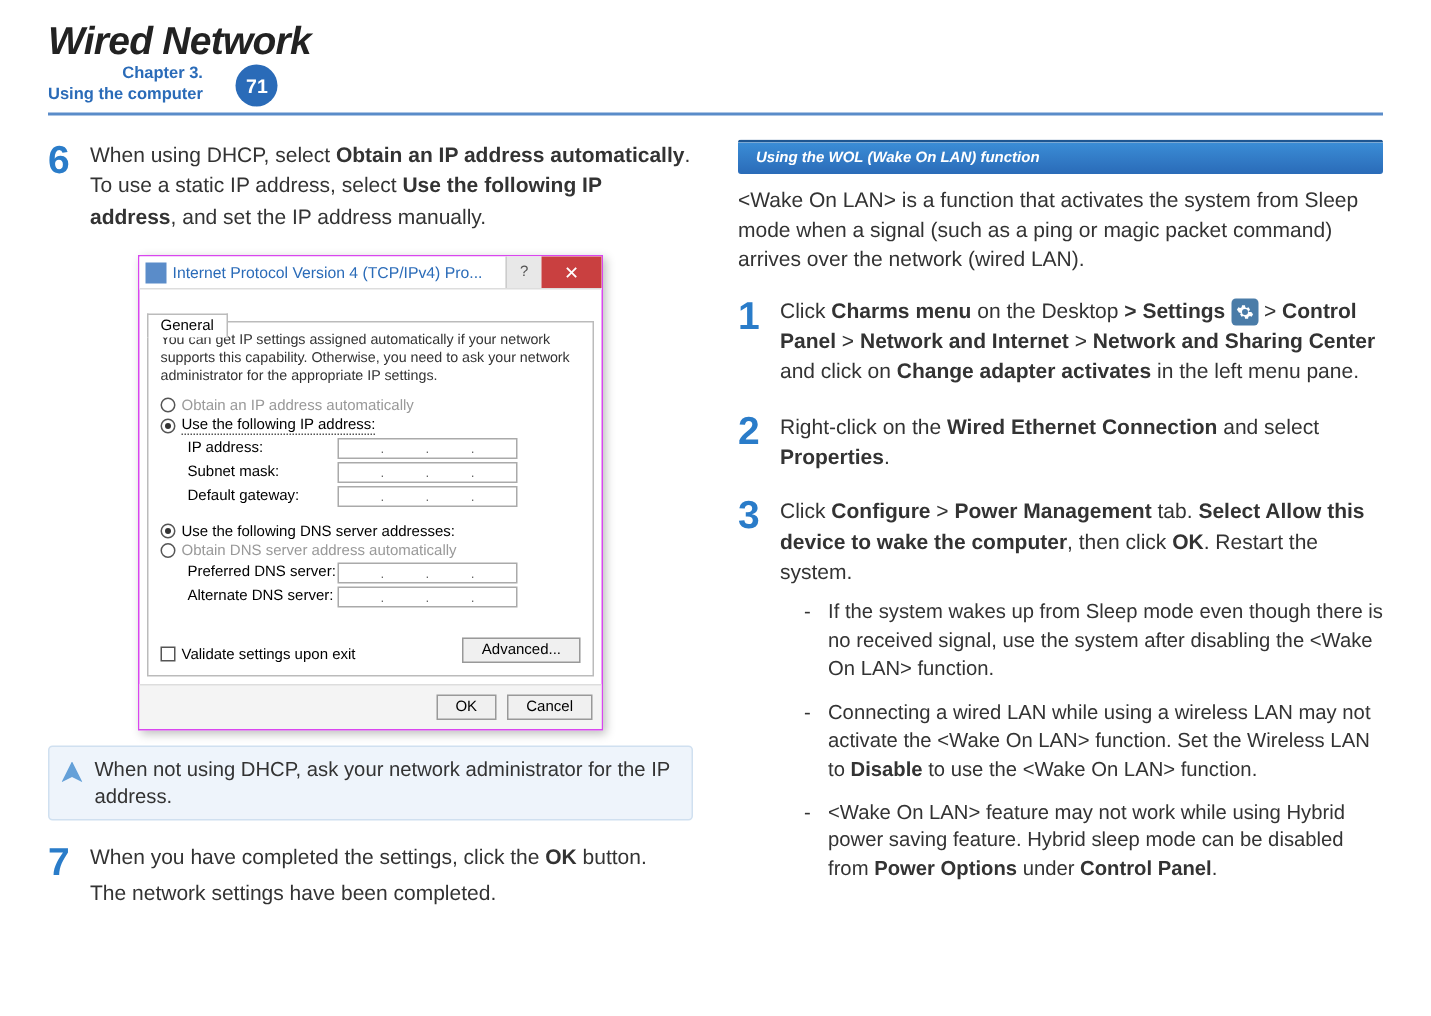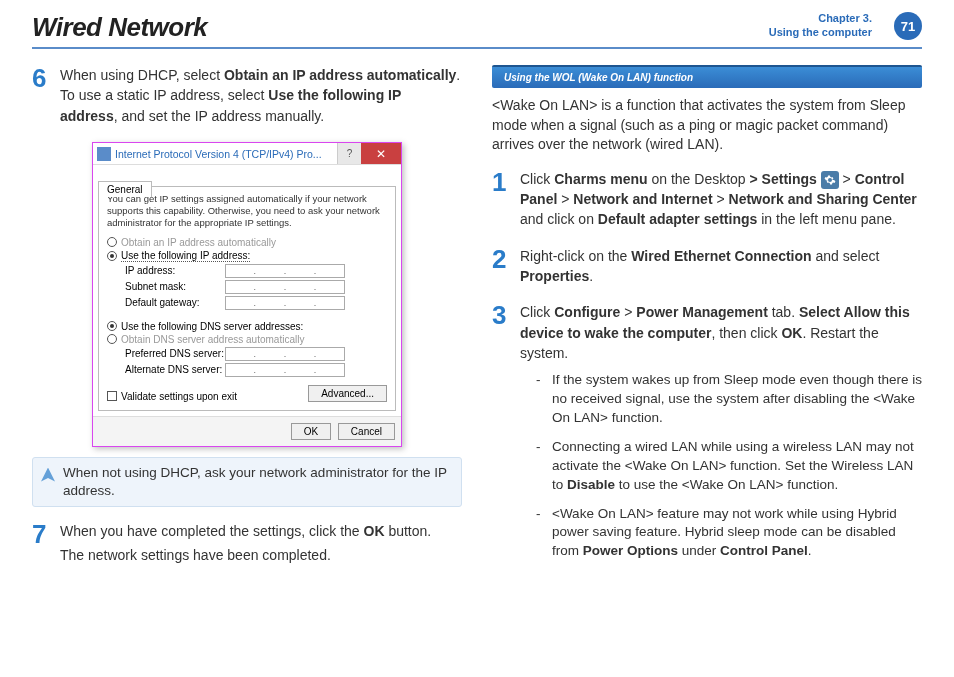--- a/index.html
+++ b/index.html
@@ -15,20 +15,21 @@
   .page {
     padding: 12px 32px 20px 32px;
   }
   .header {
     display: flex;
     justify-content: space-between;
     align-items: flex-start;
     border-bottom: 2px solid #5a8cc9;
     padding-bottom: 4px;
     margin-bottom: 16px;
+    flex-direction: column;
   }
   .title {
     font-size: 26px;
     font-weight: 700;
     color: #222;
     font-style: italic;
     letter-spacing: -0.5px;
   }
   .chapter-block {
     display: flex;
@@ -387,21 +388,21 @@
             </div>
             <div class="dlg-row">
               <span class="dlg-row-label">Alternate DNS server:</span>
               <span class="ip-box">
                   <span>.</span>
                   <span>.</span>
                   <span>.</span>
                 </span>
             </div>
 
-            <div style="display:flex;align-items:center;justify-content:space-between;margin-top:8px;">
+            <div style="display:flex;align-items:center;justify-content:space-between;margin-top:20px;">
               <div class="dlg-check">
                 <span class="check-box"></span>
                 <span>Validate settings upon exit</span>
               </div>
               <span class="dlg-btn">Advanced...</span>
             </div>
           </div>
           <div class="dlg-footer">
             <span class="dlg-btn">OK</span>
             <span class="dlg-btn">Cancel</span>
@@ -431,21 +432,21 @@
 
       <div class="step">
         <div class="step-num">1</div>
         <div class="step-body">
           <p>
             <span>Click </span><strong>Charms menu</strong><span> on the Desktop </span><strong>&gt; Settings</strong>
             <span class="gear-icon">
               <svg width="12" height="12" viewBox="0 0 24 24" fill="white">
                   <path d="M12 8a4 4 0 100 8 4 4 0 000-8zm9 4a7 7 0 01-.1 1.2l2 1.6-2 3.4-2.4-1a7 7 0 01-2 1.2l-.4 2.6h-4l-.4-2.6a7 7 0 01-2-1.2l-2.4 1-2-3.4 2-1.6A7 7 0 013 12a7 7 0 01.1-1.2l-2-1.6 2-3.4 2.4 1a7 7 0 012-1.2L8 3h4l.4 2.6a7 7 0 012 1.2l2.4-1 2 3.4-2 1.6c.1.4.2.8.2 1.2z"></path>
                 </svg>
-            </span><span> &gt; </span><strong>Control Panel</strong><span> &gt; </span><strong>Network and Internet</strong><span> &gt; </span><strong>Network and Sharing Center</strong><span> and click on </span><strong>Default adapter settings</strong><span> in the left menu pane.</span>
+            </span><span> &gt; </span><strong>Control Panel</strong><span> &gt; </span><strong>Network and Internet</strong><span> &gt; </span><strong>Network and Sharing Center</strong><span> and click on </span><strong>Change adapter activates</strong><span> in the left menu pane.</span>
           </p>
         </div>
       </div>
 
       <div class="step">
         <div class="step-num">2</div>
         <div class="step-body">
           <p>
             <span>Right-click on the </span><strong>Wired Ethernet Connection</strong><span> and select </span><strong>Properties</strong><span>.</span>
           </p>

